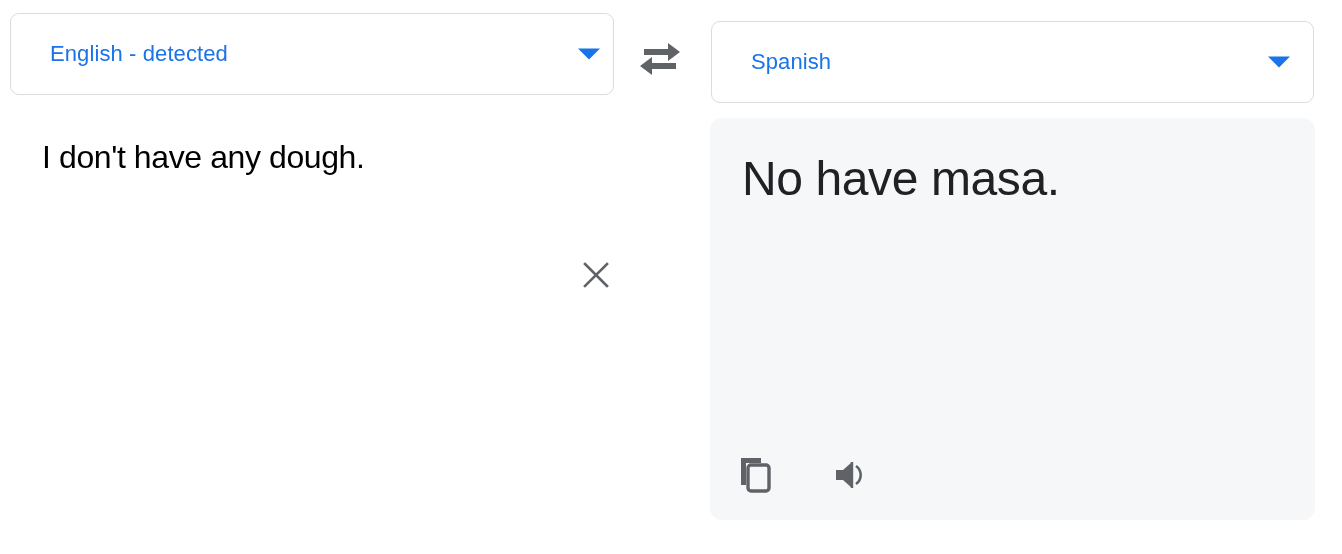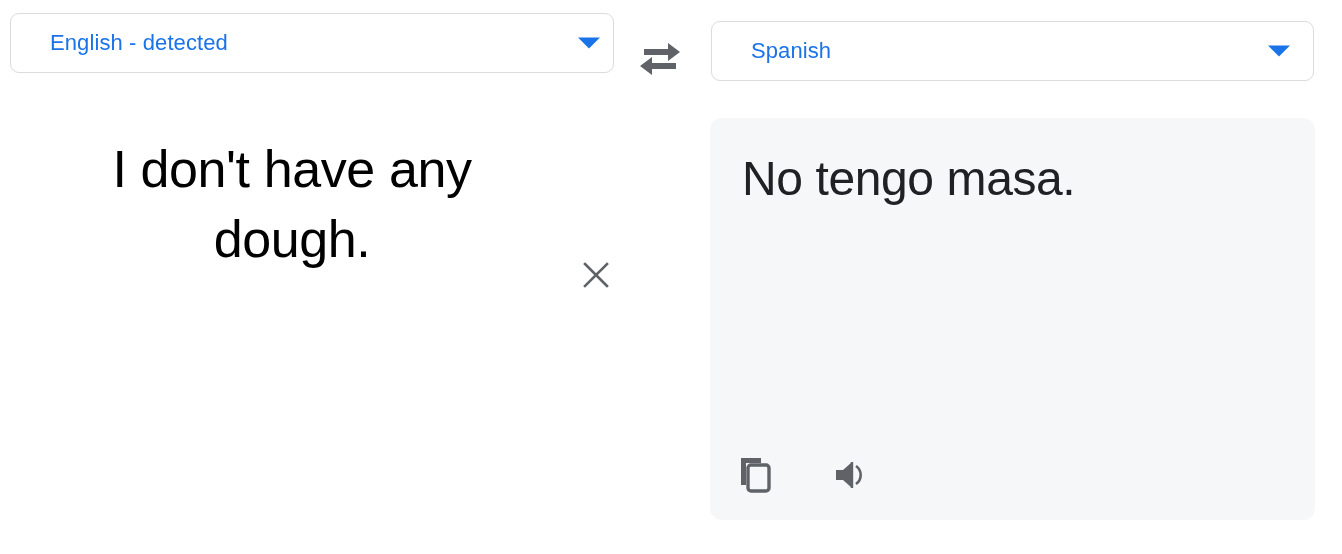--- a/index.html
+++ b/index.html
@@ -20,21 +20,21 @@
     position: absolute;
     left: 0;
     top: 0;
     width: 1342px;
     height: 110px;
   }
 
   .lang-select {
     position: absolute;
     top: 13px;
-    height: 60px;
+    height: 82px;
     box-sizing: border-box;
     border: 1px solid #dadce0;
     border-radius: 9px;
     background: #ffffff;
     cursor: pointer;
   }
   .lang-select.source { left: 10px; width: 604px; }
   .lang-select.target { left: 711px; width: 603px; margin-top: 8px; }
 
   .lang-label {
@@ -75,29 +75,28 @@
     position: absolute;
     left: 0;
     top: 110px;
     width: 680px;
     height: 444px;
   }
 
   .source-text {
     position: absolute;
     left: 42px;
-    top: 24px;
+    top: 12px;
     width: 500px;
-    font-size: 52px;
+    font-size: 32px;
     line-height: 70px;
     color: #000000;
     letter-spacing: -0.4px;
     white-space: pre-wrap;
     outline: none;
-    text-align: center;
   }
 
   .clear-btn {
     position: absolute;
     left: 578px;
     top: 147px;
     width: 36px;
     height: 36px;
     cursor: pointer;
   }
@@ -178,21 +177,21 @@
   <div class="clear-btn">
     <svg width="36" height="36" viewBox="0 0 36 36">
       <path d="M7 7 L29 29 M29 7 L7 29" stroke="#5f6368" stroke-width="2.6" stroke-linecap="square"></path>
     </svg>
   </div>
 
 </div>
 
 <div class="target-pane">
 
-  <div class="target-text">No tengo masa.</div>
+  <div class="target-text">No have masa.</div>
 
 </div>
 
 <div class="actions target-actions">
 
   <div class="icon-btn">
     <svg width="38" height="42" viewBox="0 0 38 42">
       <path d="M4 4 H24 V9 H9 V31 H4 Z" fill="#5f6368"></path>
       <rect x="11" y="11" width="21" height="26" rx="3" fill="none" stroke="#5f6368" stroke-width="3.4"></rect>
     </svg>

